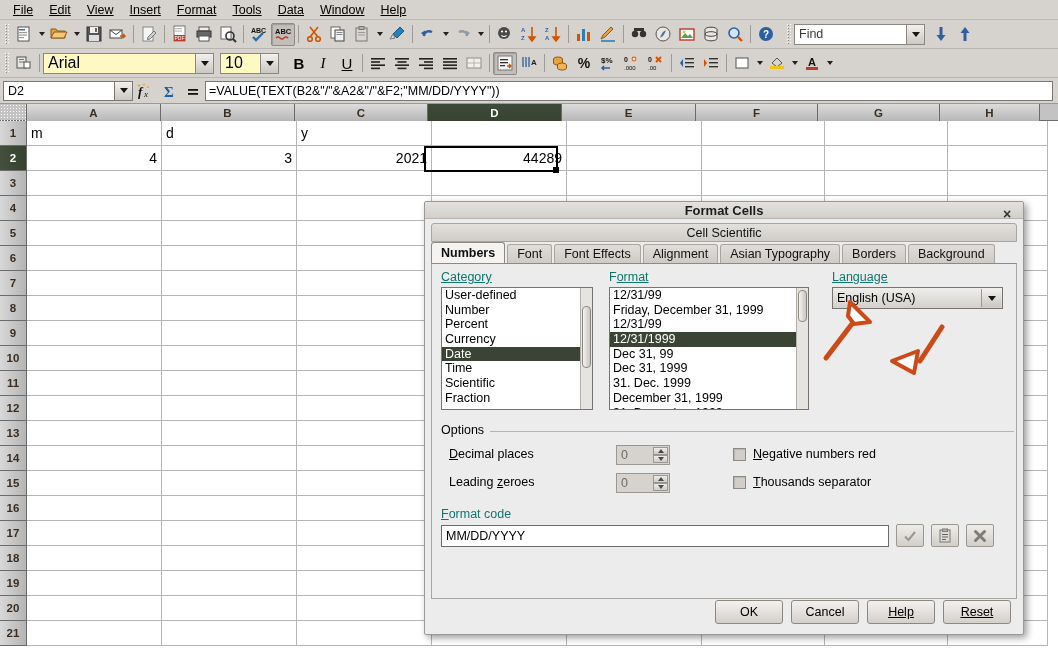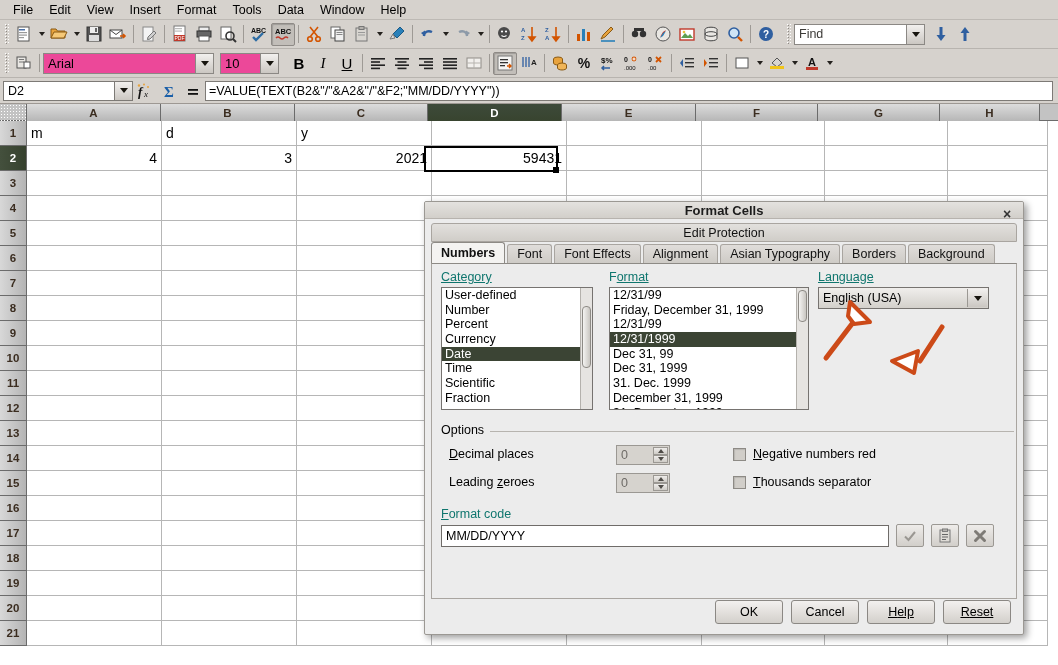--- a/index.html
+++ b/index.html
@@ -17,21 +17,21 @@
   .menubar {
     height: 20px; background: #d6d2cd;
     display: flex; align-items: center;
     padding-left: 6px; gap: 2px;
     border-bottom: 1px solid #bdb9b4;
   }
   .menubar .mi {
     padding: 2px 7px; font-size: 12.5px; color: #000;
     white-space: nowrap; cursor: default;
   }
-  .menubar .mi .u { }
+  .menubar .mi .u { text-decoration: underline; }
 
   
   .toolbar {
     height: 29px; background: #d6d2cd;
     display: flex; align-items: center; gap: 0px;
     border-bottom: 1px solid #b8b4af;
     padding-left: 4px;
   }
   .tb-grip {
     width: 5px; height: 22px; margin-right: 3px;
@@ -56,24 +56,24 @@
     cursor: default;
   }
   .tdrop::after {
     content: ""; width: 0; height: 0;
     border-left: 3.5px solid transparent; border-right: 3.5px solid transparent;
     border-top: 4px solid #24211d;
   }
 
   
   .fontname, .fontsize {
-    height: 21px; background: #ec4899;
+    height: 21px; background: #fef9c3;
     border: 1px solid #8b8884; border-right: none;
     display: flex; align-items: center; padding: 0 4px;
-    font-size: 13px; color: #000;
+    font-size: 16px; color: #000;
   }
   .fontname { width: 152px; }
   .fontsize { width: 40px; }
   .cbarrow {
     width: 19px; height: 21px; flex: none;
     background: linear-gradient(#f2f0ee, #cbc7c2);
     border: 1px solid #8b8884;
     display: flex; align-items: center; justify-content: center;
   }
   .cbarrow::after {
@@ -898,21 +898,21 @@
             <div class="gcell" style="width: 135px;"></div>
             <div class="gcell" style="width: 135px;"></div>
             <div class="gcell" style="width: 123px;"></div>
             <div class="gcell" style="width: 123px;"></div>
             <div class="gcell" style="width: 100px;"></div>
           </div>
           <div class="gridrow">
             <div class="gcell r" style="width: 135px;">4</div>
             <div class="gcell r" style="width: 135px;">3</div>
             <div class="gcell r" style="width: 135px;">2021</div>
-            <div class="gcell r" style="width: 135px;">59431</div>
+            <div class="gcell r" style="width: 135px;">44289</div>
             <div class="gcell" style="width: 135px;"></div>
             <div class="gcell" style="width: 123px;"></div>
             <div class="gcell" style="width: 123px;"></div>
             <div class="gcell" style="width: 100px;"></div>
           </div>
           <div class="gridrow">
             <div class="gcell" style="width: 135px;"></div>
             <div class="gcell" style="width: 135px;"></div>
             <div class="gcell" style="width: 135px;"></div>
             <div class="gcell" style="width: 135px;"></div>
@@ -1111,21 +1111,21 @@
   </div>
 
   <div class="dialog">
 
     <div class="dlg-title">
       <span>Format Cells</span>
       <span class="dlg-close">×</span>
     </div>
 
     <div class="tabstrip">
-      <div class="tab-top">Edit Protection</div>
+      <div class="tab-top">Cell Scientific</div>
       <div class="tab-row">
         <div class="tab active">Numbers</div>
         <div class="tab">Font</div>
         <div class="tab">Font Effects</div>
         <div class="tab">Alignment</div>
         <div class="tab">Asian Typography</div>
         <div class="tab">Borders</div>
         <div class="tab">Background</div>
       </div>
     </div>
@@ -1164,21 +1164,21 @@
               <div class="litem">31. Dec. 1999</div>
               <div class="litem">December 31, 1999</div>
               <div class="litem">31. December 1999</div>
             </div>
           <div class="lscroll">
             <div class="lthumb" style="top:2px; height:32px;"></div>
           </div>
         </div>
       </div>
 
-      <div style="position:absolute; left:386px; top:6px; width:171px;">
+      <div style="position:absolute; left:400px; top:6px; width:171px;">
         <span class="flabel"><span class="u">Language</span></span>
         <div class="combo">
           <span>English (USA)</span>
           <span class="arr"></span>
         </div>
       </div>
 
       <svg class="arrow-anno" style="left:386px; top:34px; width:110px; height:72px;" viewBox="0 0 110 72">
         <path d="M8 60 L40 18" stroke="#cc4a18" stroke-width="5" fill="none" stroke-linecap="round"></path>
         <path d="M32 4 L52 24 L36 26 L30 18 Z" fill="#ffffff" stroke="#cc4a18" stroke-width="4" stroke-linejoin="round"></path>

